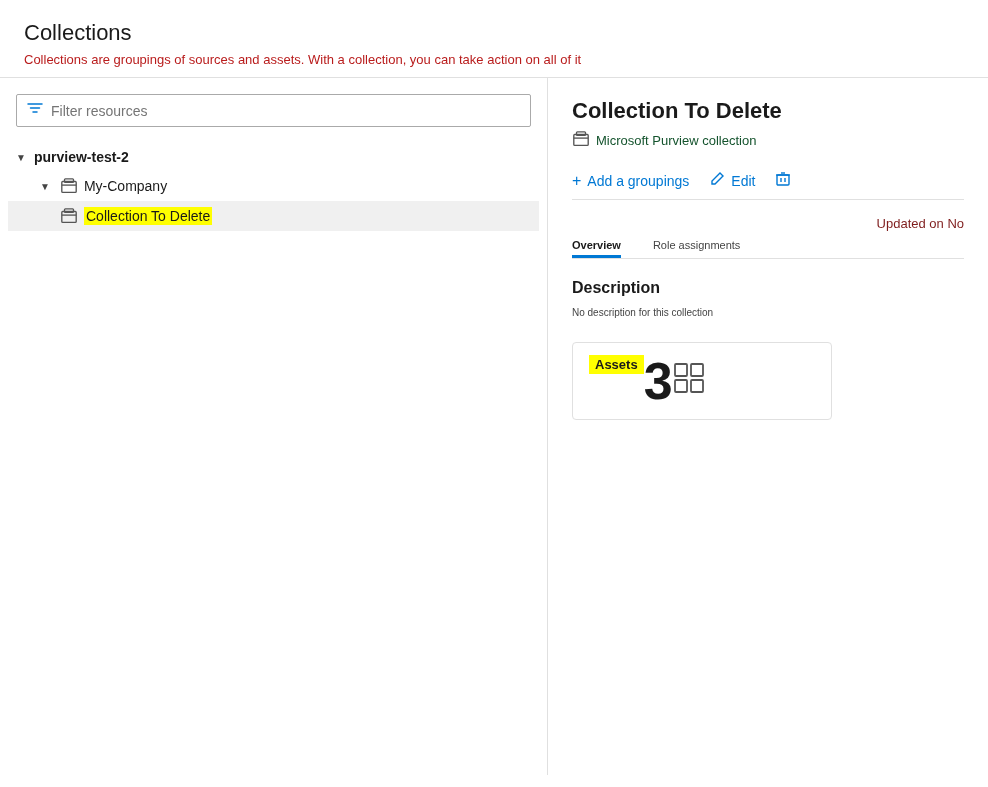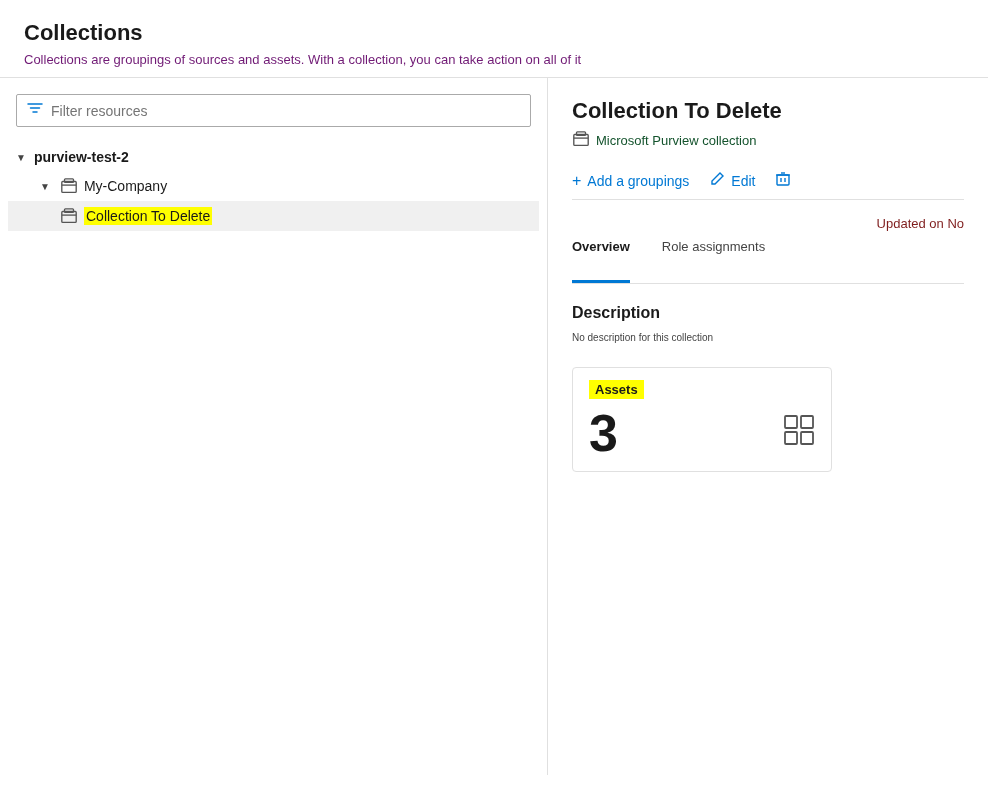--- a/index.html
+++ b/index.html
@@ -13,28 +13,28 @@
       overflow: hidden;
     }
 
     .page-header {
       padding: 20px 24px 10px 24px;
       border-bottom: 1px solid #e0e0e0;
     }
 
     .page-title {
       font-size: 22px;
-      font-weight: 700;
+      font-weight: 400;
       color: #1a1a1a;
       margin-bottom: 6px;
     }
 
     .page-subtitle {
       font-size: 13px;
-      color: #701a75;
+      color: #b91c1c;
     }
 
     .main-layout {
       display: flex;
       height: calc(787px - 90px);
     }
 
     
     .left-panel {
       width: 548px;
@@ -184,23 +184,23 @@
     }
 
     .tabs {
       display: flex;
       gap: 32px;
       border-bottom: 1px solid #e0e0e0;
       margin-bottom: 20px;
     }
 
     .tab {
-      font-size: 13px;
+      font-size: 11px;
       color: #444;
-      padding-bottom: 26px;
+      padding-bottom: 4px;
       cursor: pointer;
       border-bottom: 3px solid transparent;
     }
 
     .tab.active {
       color: #1a1a1a;
       font-weight: 600;
       border-bottom: 3px solid #0078d4;
     }
 
@@ -215,21 +215,21 @@
       color: #444;
       margin-bottom: 24px;
     }
 
     .assets-card {
       background: #fff;
       border: 1px solid #e0e0e0;
       border-radius: 4px;
       padding: 12px 16px;
       display: inline-flex;
-      flex-direction: column;
+      flex-direction: row;
       min-width: 200px;
       max-width: 260px;
     }
 
     .assets-label {
       background-color: #ffff00;
       font-size: 13px;
       font-weight: 600;
       padding: 2px 6px;
       display: inline-block;

